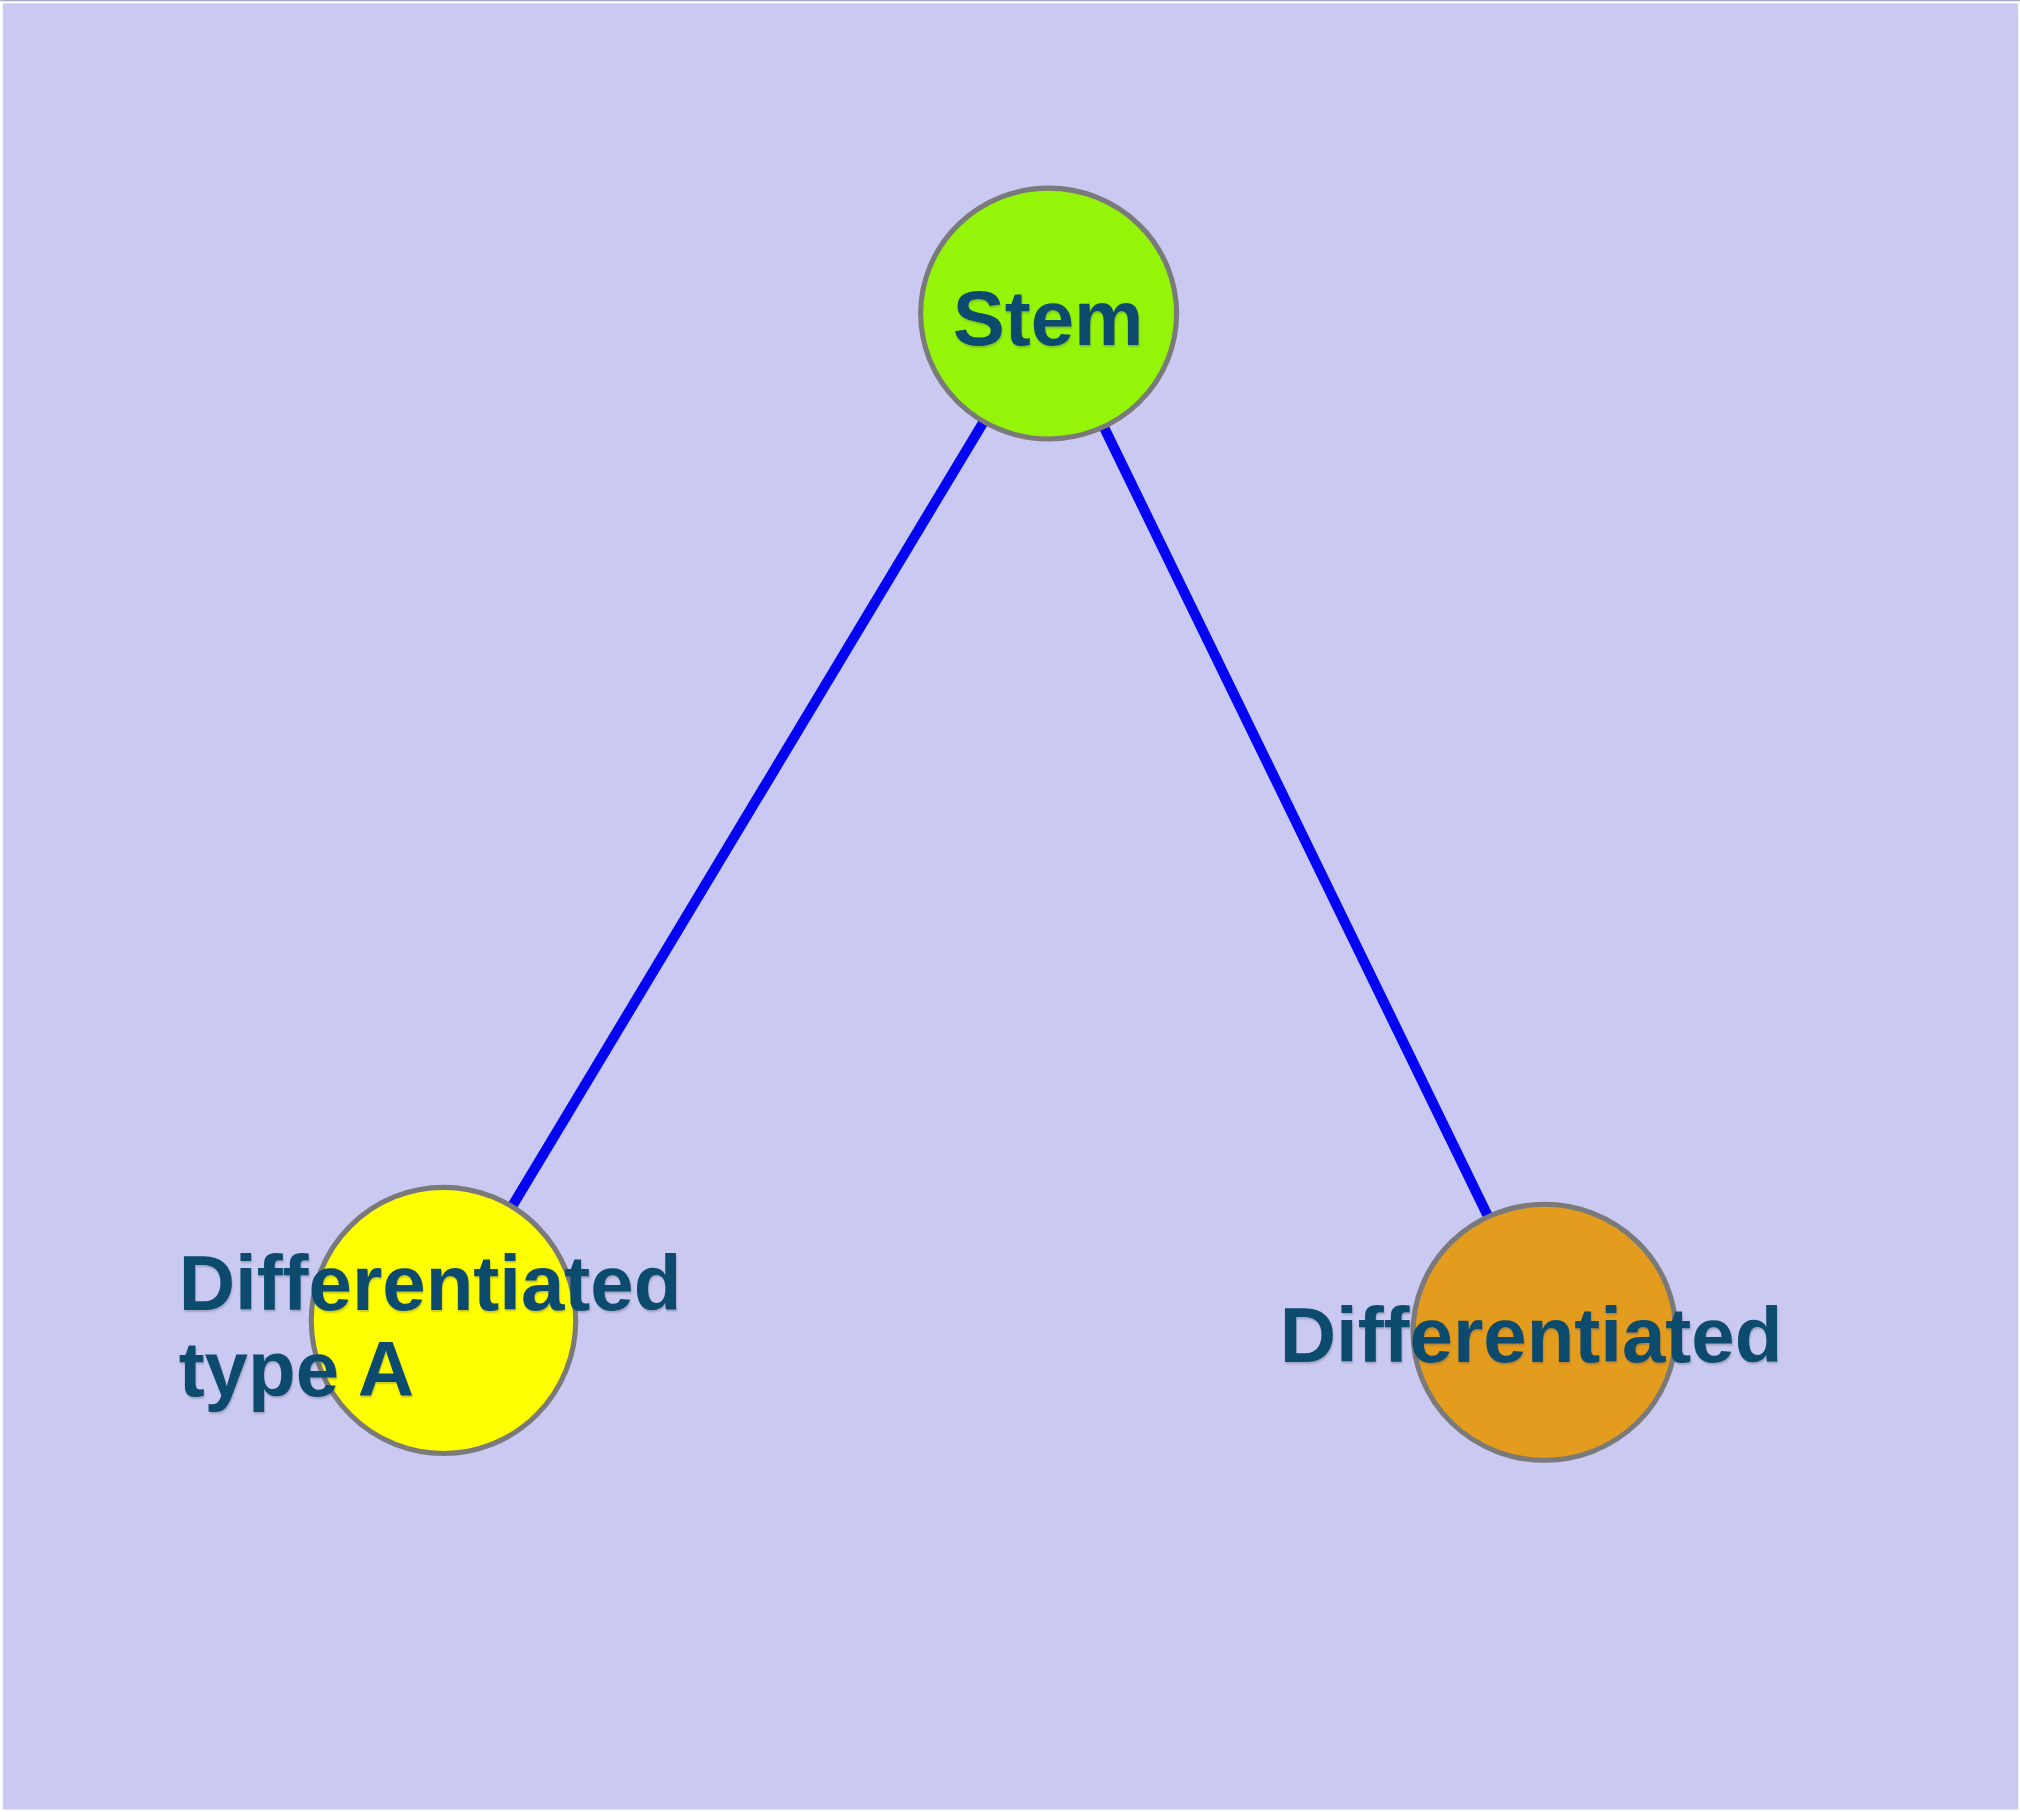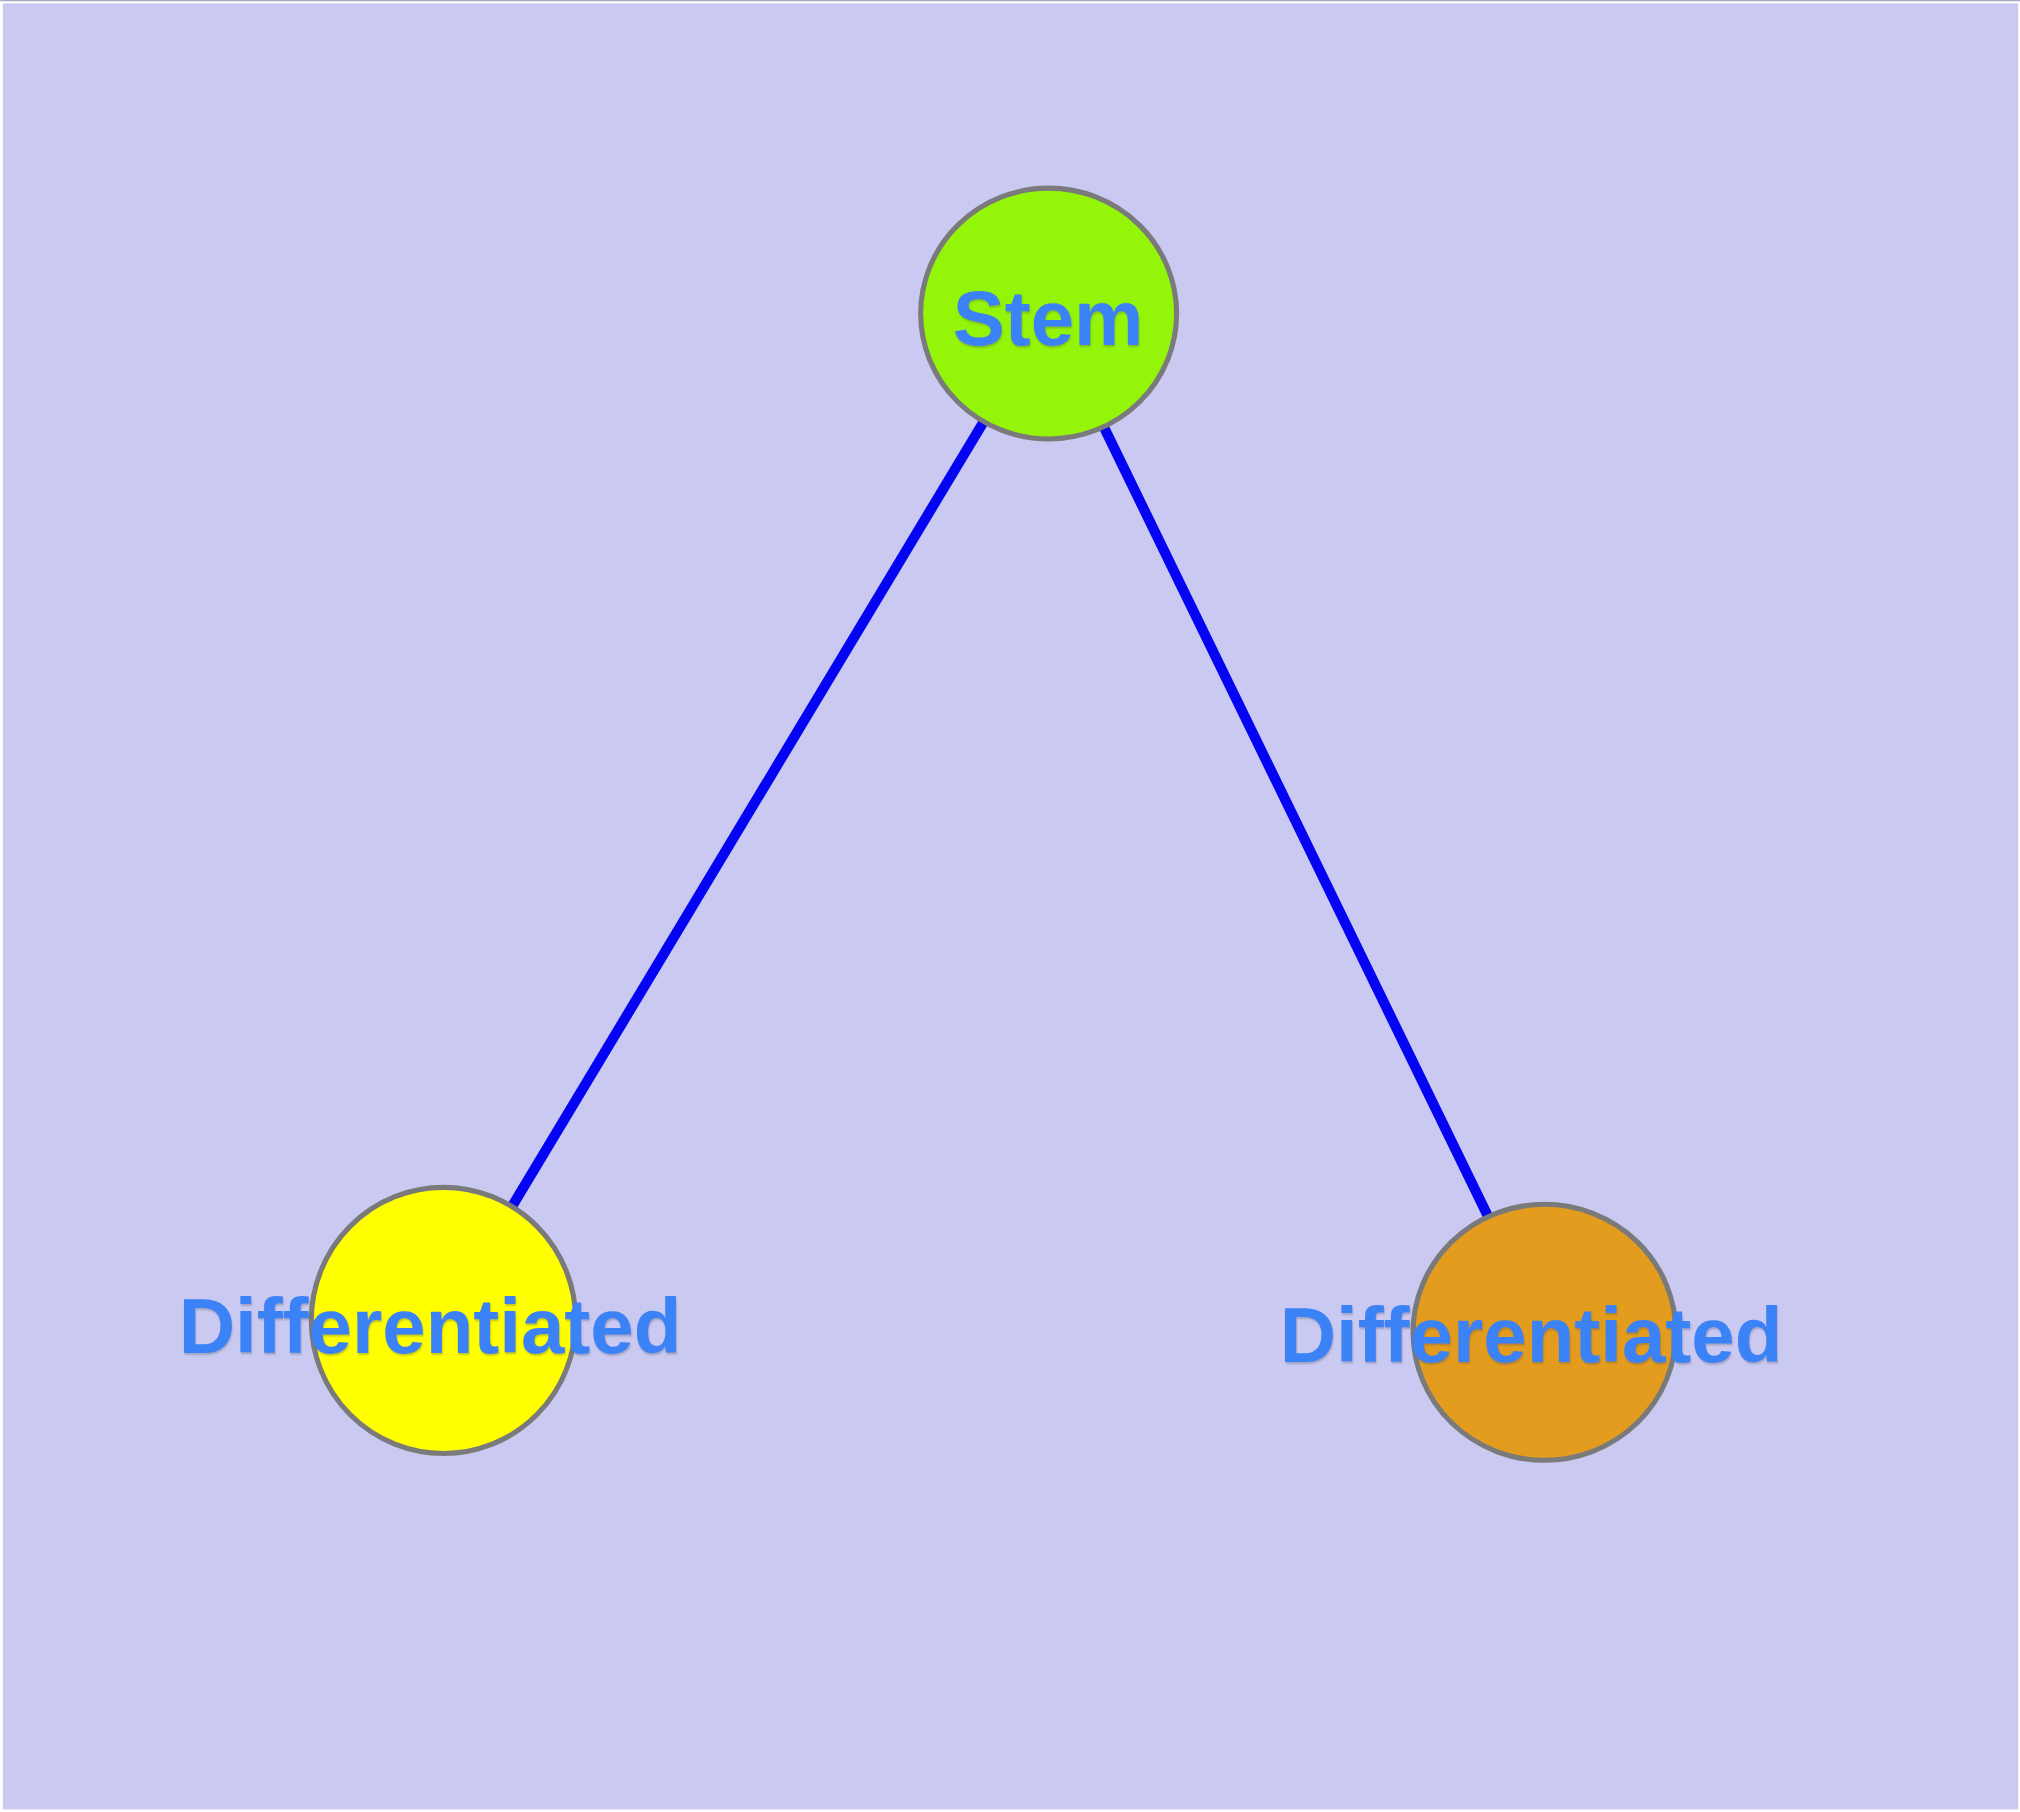--- a/index.html
+++ b/index.html
@@ -26,21 +26,21 @@
 
   .labels { position: absolute; inset: 0; pointer-events: none; }
 
   .node-label {
     position: absolute;
     transform: translate(-50%, -50%);
     text-align: left;
     font-weight: bold;
     font-size: 78px;
     line-height: 86px;
-    color: #3b82f6;
+    color: #0c4a6e;
     white-space: nowrap;
     letter-spacing: 0px;
     text-shadow: 0.8px 1.7px 1.7px rgba(80,80,95,0.30);
   }
   .node-label span { display: block; }
 
   
   .label-stem   { left: 1048px; top: 318px;  }
   .label-diff-a { left: 430px;  top: 1326px; }
   .label-diff-b { left: 1531px; top: 1335px; }
@@ -66,20 +66,21 @@
   </svg>
 
   <div class="labels">
 
     <div class="node-label label-stem">
       <span>Stem</span>
     </div>
 
     <div class="node-label label-diff-a">
       <span>Differentiated</span>
+      <span>type A</span>
     </div>
 
     <div class="node-label label-diff-b">
       <span>Differentiated</span>
     </div>
 
   </div>
 </div>
 
 

